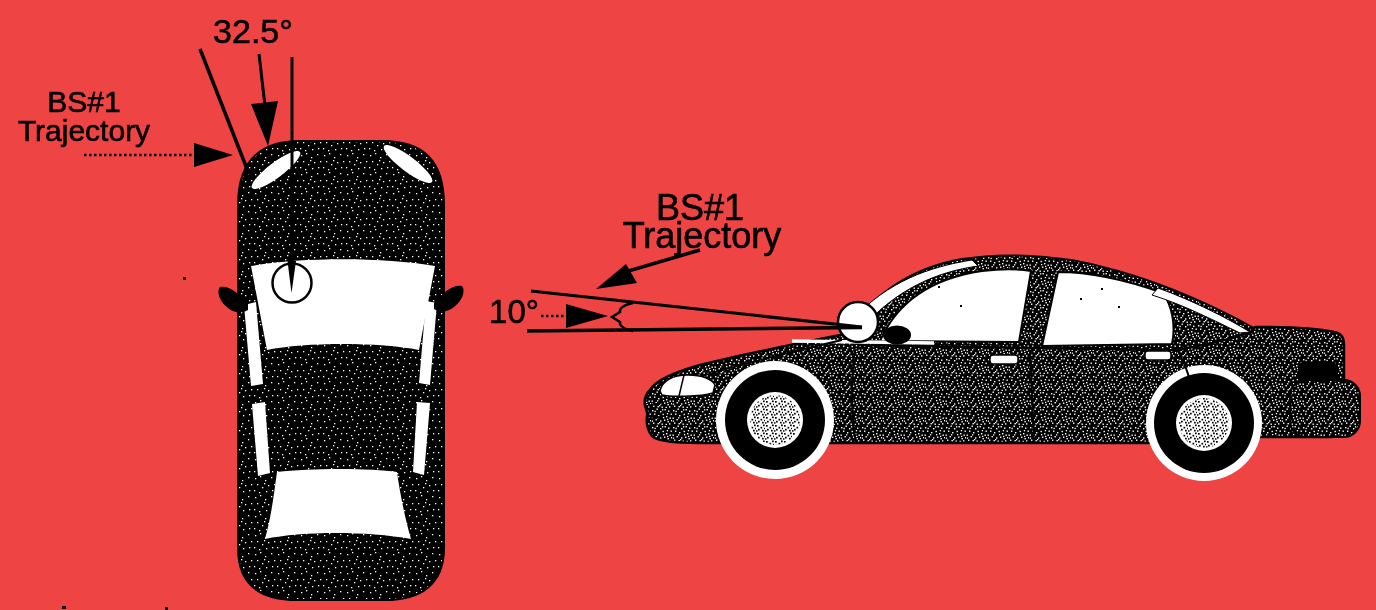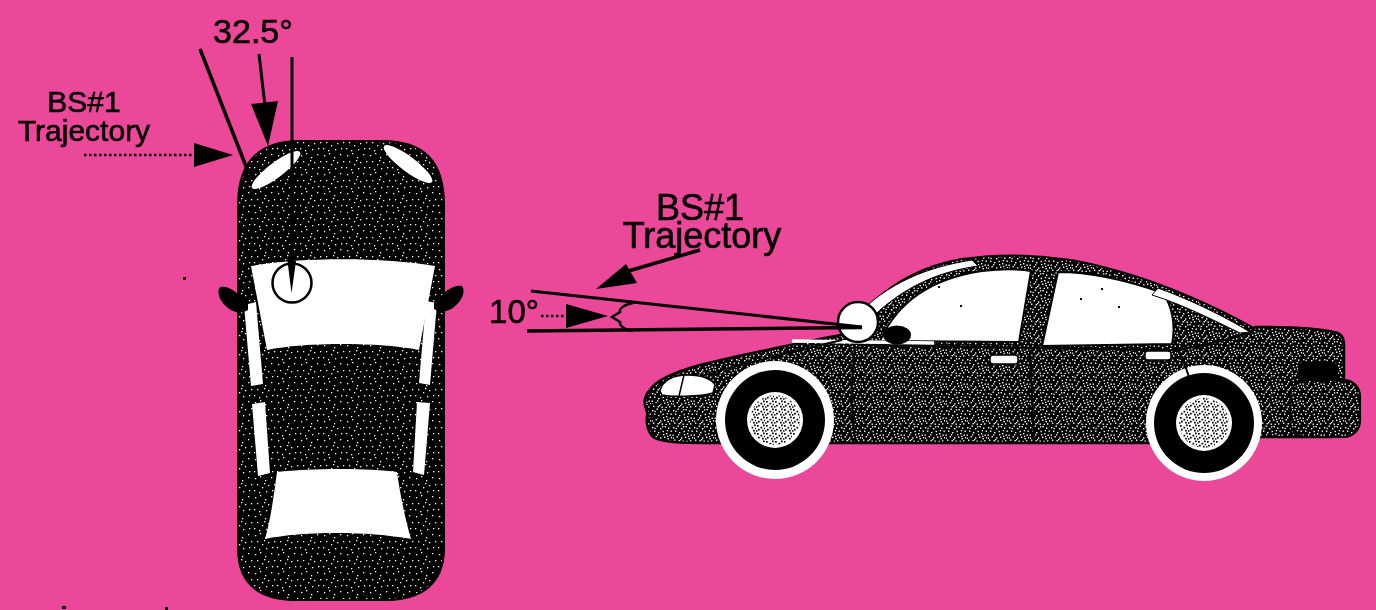--- a/index.html
+++ b/index.html
@@ -1,16 +1,16 @@
 <!DOCTYPE html>
 <html><head>
 <meta charset="utf-8">
 <style>
   html,body{margin:0;padding:0;background:#fff;}
-  #fig{position:relative;width:1376px;height:610px;background:#ec4899;overflow:hidden;}
+  #fig{position:relative;width:1376px;height:610px;background:#ef4444;overflow:hidden;}
   text{font-family:"Liberation Sans",sans-serif;font-weight:400;fill:#000;stroke:#000;stroke-width:0.6;}
 </style>
 </head>
 <body>
 
 <div id="fig">
 <svg width="1376" height="610" viewBox="0 0 1376 610">
   <defs>
     <pattern id="stipDark" width="23" height="19" patternUnits="userSpaceOnUse">
       <rect width="23" height="19" fill="#000"></rect>

